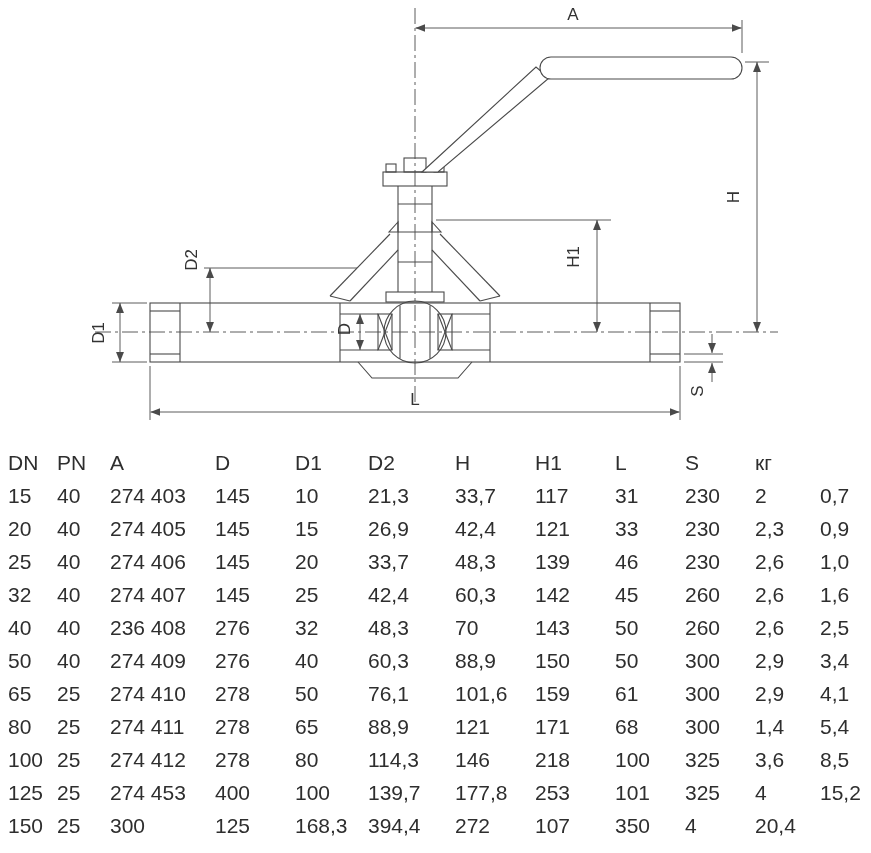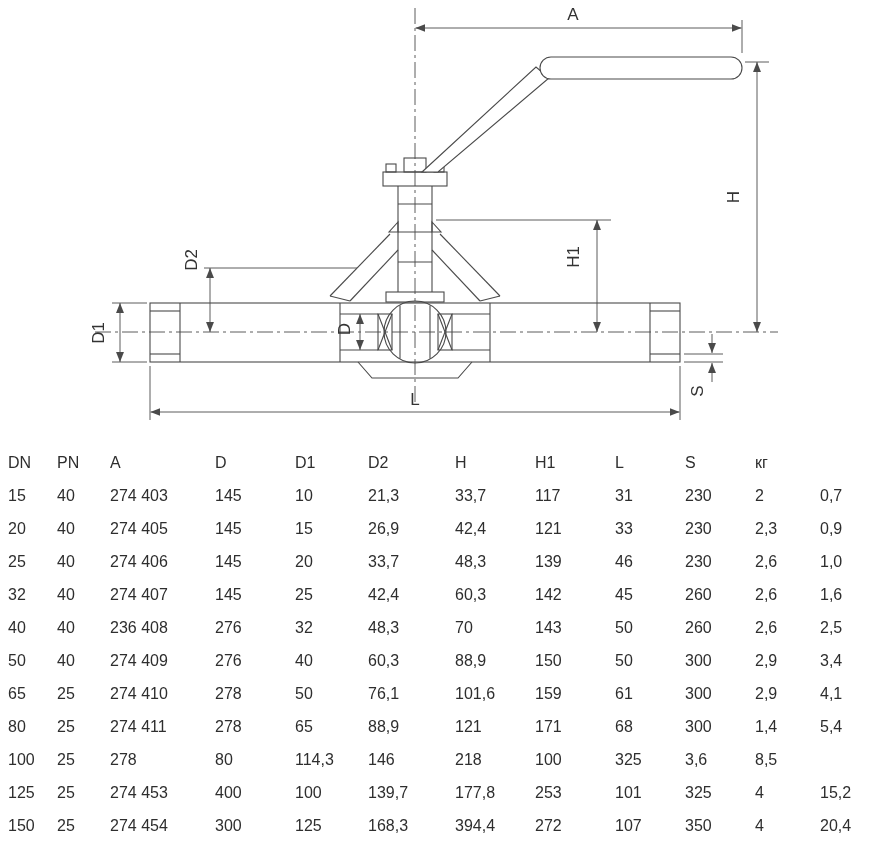--- a/index.html
+++ b/index.html
@@ -9,21 +9,21 @@
     color:#2e2e2e;
   }
   .drawing-wrap{position:absolute;top:0;left:0;width:871px;height:448px;}
   svg text{font-family:"Liberation Sans","DejaVu Sans",sans-serif;font-size:17px;fill:#333333;}
   .spec-table{position:absolute;top:446px;left:0;width:871px;}
   .trow{
     display:grid;
     grid-template-columns:49px 53px 105px 80px 73px 87px 80px 80px 70px 70px 65px 51px;
     height:33px;align-items:center;
     padding-left:8px;box-sizing:border-box;
-    font-size:16px;line-height:33px;white-space:nowrap;
+    font-size:21px;line-height:33px;white-space:nowrap;
   }
   .trow.head{color:#2e2e2e;}
   .tcell{overflow:hidden;}
 </style>
 </head>
 <body>
 
 <div class="drawing-wrap">
 <svg width="871" height="448" viewBox="0 0 871 448" xmlns="http://www.w3.org/2000/svg">
   <defs>
@@ -277,20 +277,21 @@
         <div class="tcell">121</div>
         <div class="tcell">171</div>
         <div class="tcell">68</div>
         <div class="tcell">300</div>
         <div class="tcell">1,4</div>
         <div class="tcell">5,4</div>
       </div>
       <div class="trow">
         <div class="tcell">100</div>
         <div class="tcell">25</div>
+        <div class="tcell">274 412</div>
         <div class="tcell">278</div>
         <div class="tcell">80</div>
         <div class="tcell">114,3</div>
         <div class="tcell">146</div>
         <div class="tcell">218</div>
         <div class="tcell">100</div>
         <div class="tcell">325</div>
         <div class="tcell">3,6</div>
         <div class="tcell">8,5</div>
       </div>
@@ -304,21 +305,20 @@
         <div class="tcell">177,8</div>
         <div class="tcell">253</div>
         <div class="tcell">101</div>
         <div class="tcell">325</div>
         <div class="tcell">4</div>
         <div class="tcell">15,2</div>
       </div>
       <div class="trow">
         <div class="tcell">150</div>
         <div class="tcell">25</div>
-        <div class="tcell">274 454</div>
         <div class="tcell">300</div>
         <div class="tcell">125</div>
         <div class="tcell">168,3</div>
         <div class="tcell">394,4</div>
         <div class="tcell">272</div>
         <div class="tcell">107</div>
         <div class="tcell">350</div>
         <div class="tcell">4</div>
         <div class="tcell">20,4</div>
       </div>

